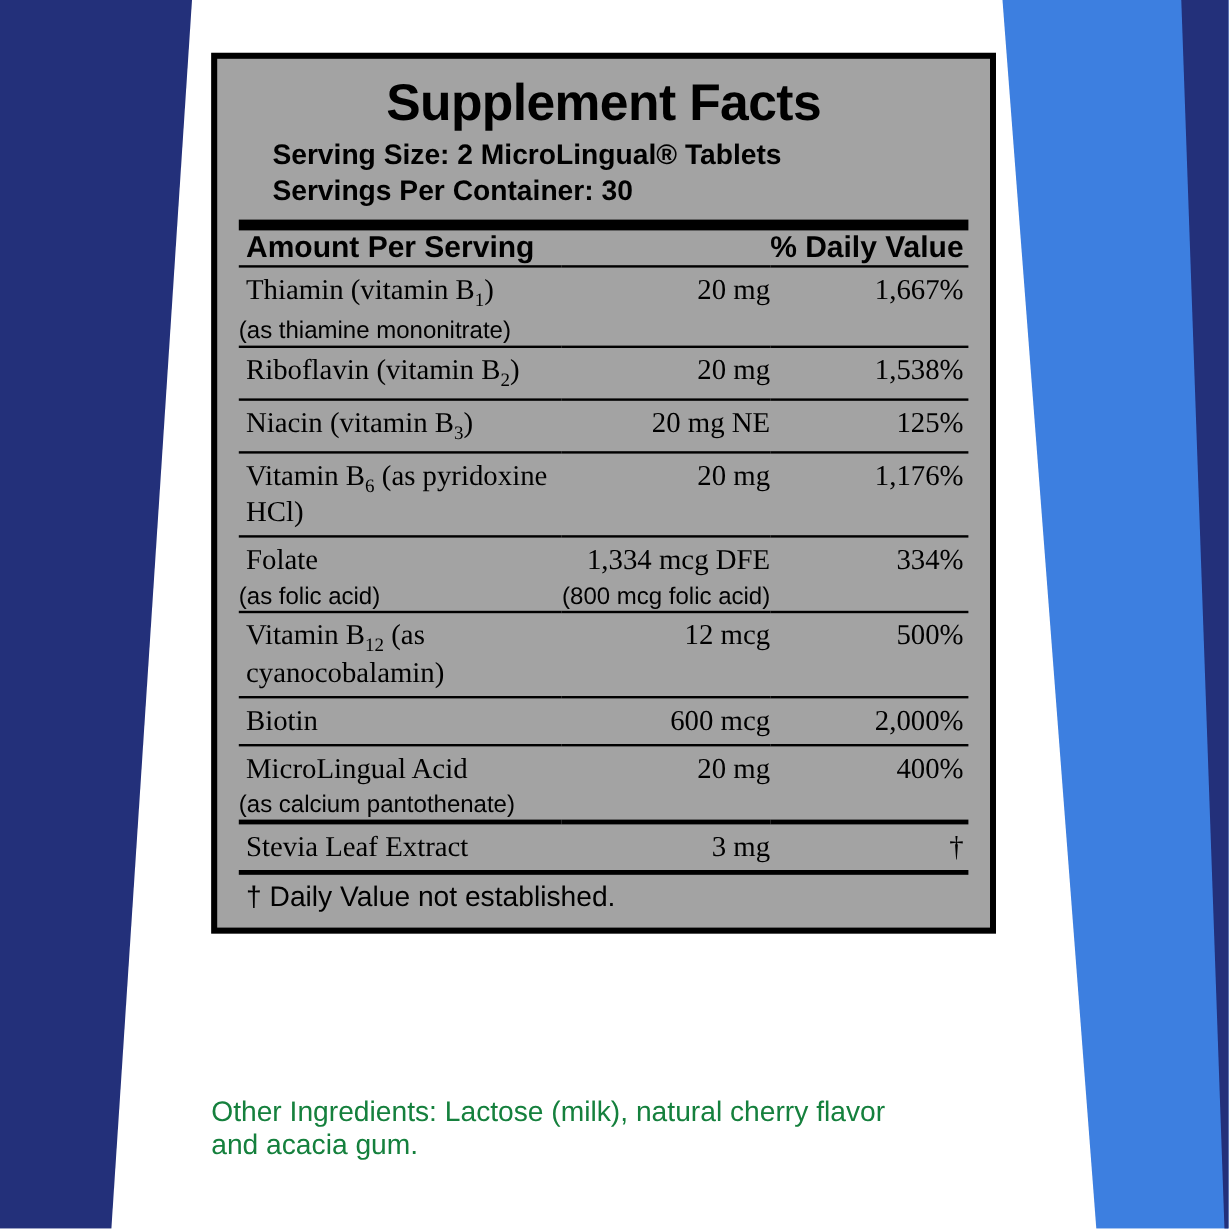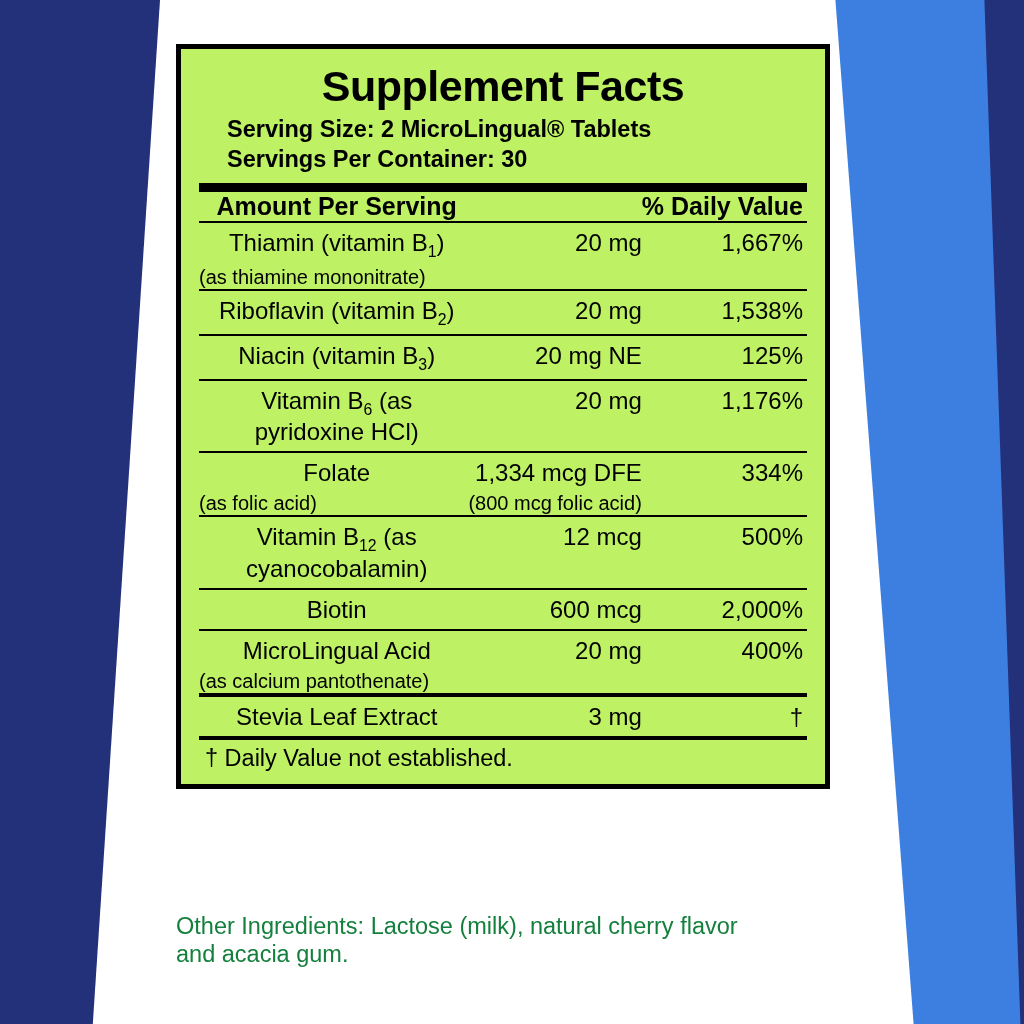--- a/index.html
+++ b/index.html
@@ -43,21 +43,21 @@
     clip-path: polygon(56% 0, 100% 0, 100% 100%, 96% 100%);
   }
 
   
   .panel {
     position: absolute;
     left: 176px;
     top: 44px;
     width: 654px;
     box-sizing: border-box;
-    background: #bef264;
+    background: #a3a3a3;
     border: 5px solid #000000;
     padding: 10px 18px 12px 18px;
   }
 
   .sf-title {
     text-align: center;
     font-size: 43px;
     font-weight: bold;
     letter-spacing: -0.5px;
     line-height: 1.08;
@@ -90,27 +90,28 @@
   }
   table.facts td {
     vertical-align: top;
     padding: 0;
   }
   .hdr-row td {
     font-weight: bold;
     font-size: 25px;
     padding: 5px 0 6px 0;
   }
-  .col-name { text-align: center; padding-left: 6px !important; }
+  .col-name { text-align: left; padding-left: 6px !important; }
   .col-amt  { text-align: right; white-space: nowrap; }
   .col-dv   { text-align: right; white-space: nowrap; width: 108px; padding-right: 4px !important; margin-top: 32px;}
 
   .nutrient-row td {
     padding-top: 6px !important;
     padding-bottom: 5px !important;
+    font-family: Liberation Serif, serif;
   }
   .sub {
     font-size: 20px;
     line-height: 1.15;
   }
   .sub-name { padding-left: 6px; }
   sub { font-size: 0.66em; }
   .ital { font-style: italic; }
 
   .row-sep td {

